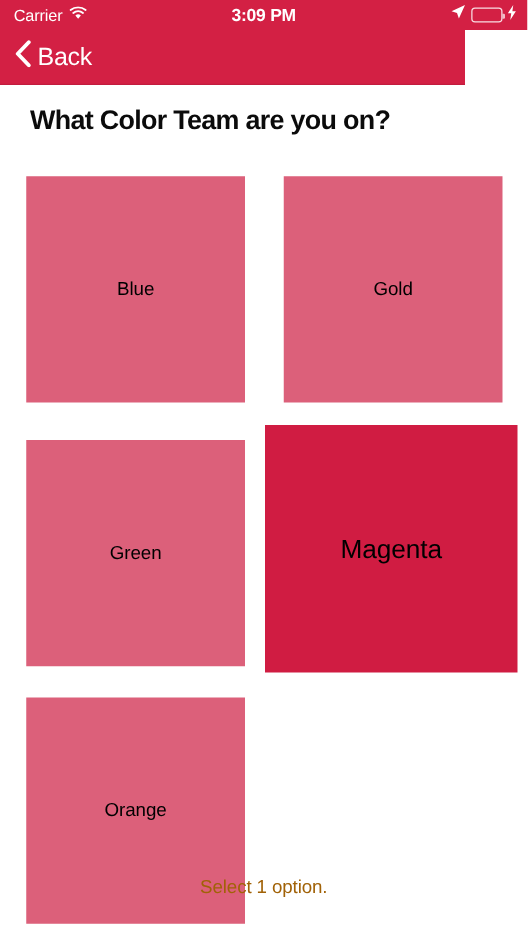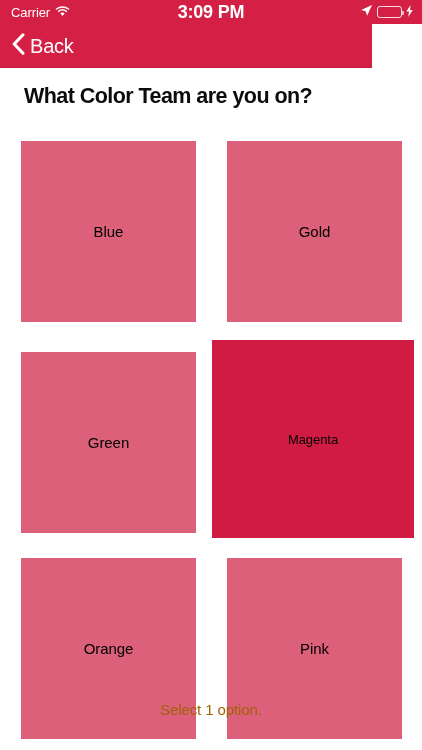--- a/index.html
+++ b/index.html
@@ -44,21 +44,21 @@
     font-size: 13px;
     font-weight: 400;
     letter-spacing: -0.1px;
     line-height: 1;
     color: #ffffff;
   }
   .sb-center {
     position: absolute;
     left: 0; right: 0;
     text-align: center;
-    font-size: 18px;
+    font-size: 14px;
     font-weight: bold;
     letter-spacing: -0.2px;
     color: #ffffff;
     pointer-events: none;
   }
   .sb-right {
     margin-left: auto;
     display: flex;
     align-items: center;
     gap: 4px;
@@ -161,21 +161,21 @@
     z-index: 3;
   }
   .tile-label {
     color: #000000;
     font-size: 15px;
     letter-spacing: -0.05px;
     line-height: 1;
     text-align: center;
   }
   .tile.selected .tile-label {
-    font-size: 13px;
+    font-size: 21px;
   }
 
   
   #footer-note {
     position: absolute;
     left: 0;
     top: 701px;
     width: 422px;
     text-align: center;
     font-size: 15px;
@@ -247,21 +247,18 @@
     </div>
 
     <div class="tile selected">
       <span class="tile-label">Magenta</span>
     </div>
 
     <div class="tile row-2 col-0">
       <span class="tile-label">Orange</span>
     </div>
 
-    <div class="tile row-2 col-1">
-      <span class="tile-label">Pink</span>
-    </div>
 
   </div>
 
   <div id="footer-note">Select 1 option.</div>
 
 </div>
 
 </body></html>

